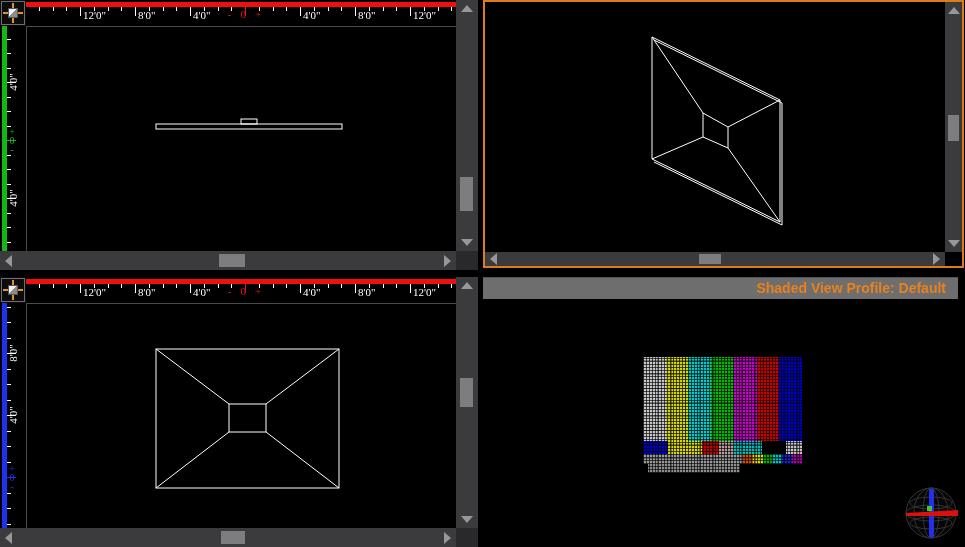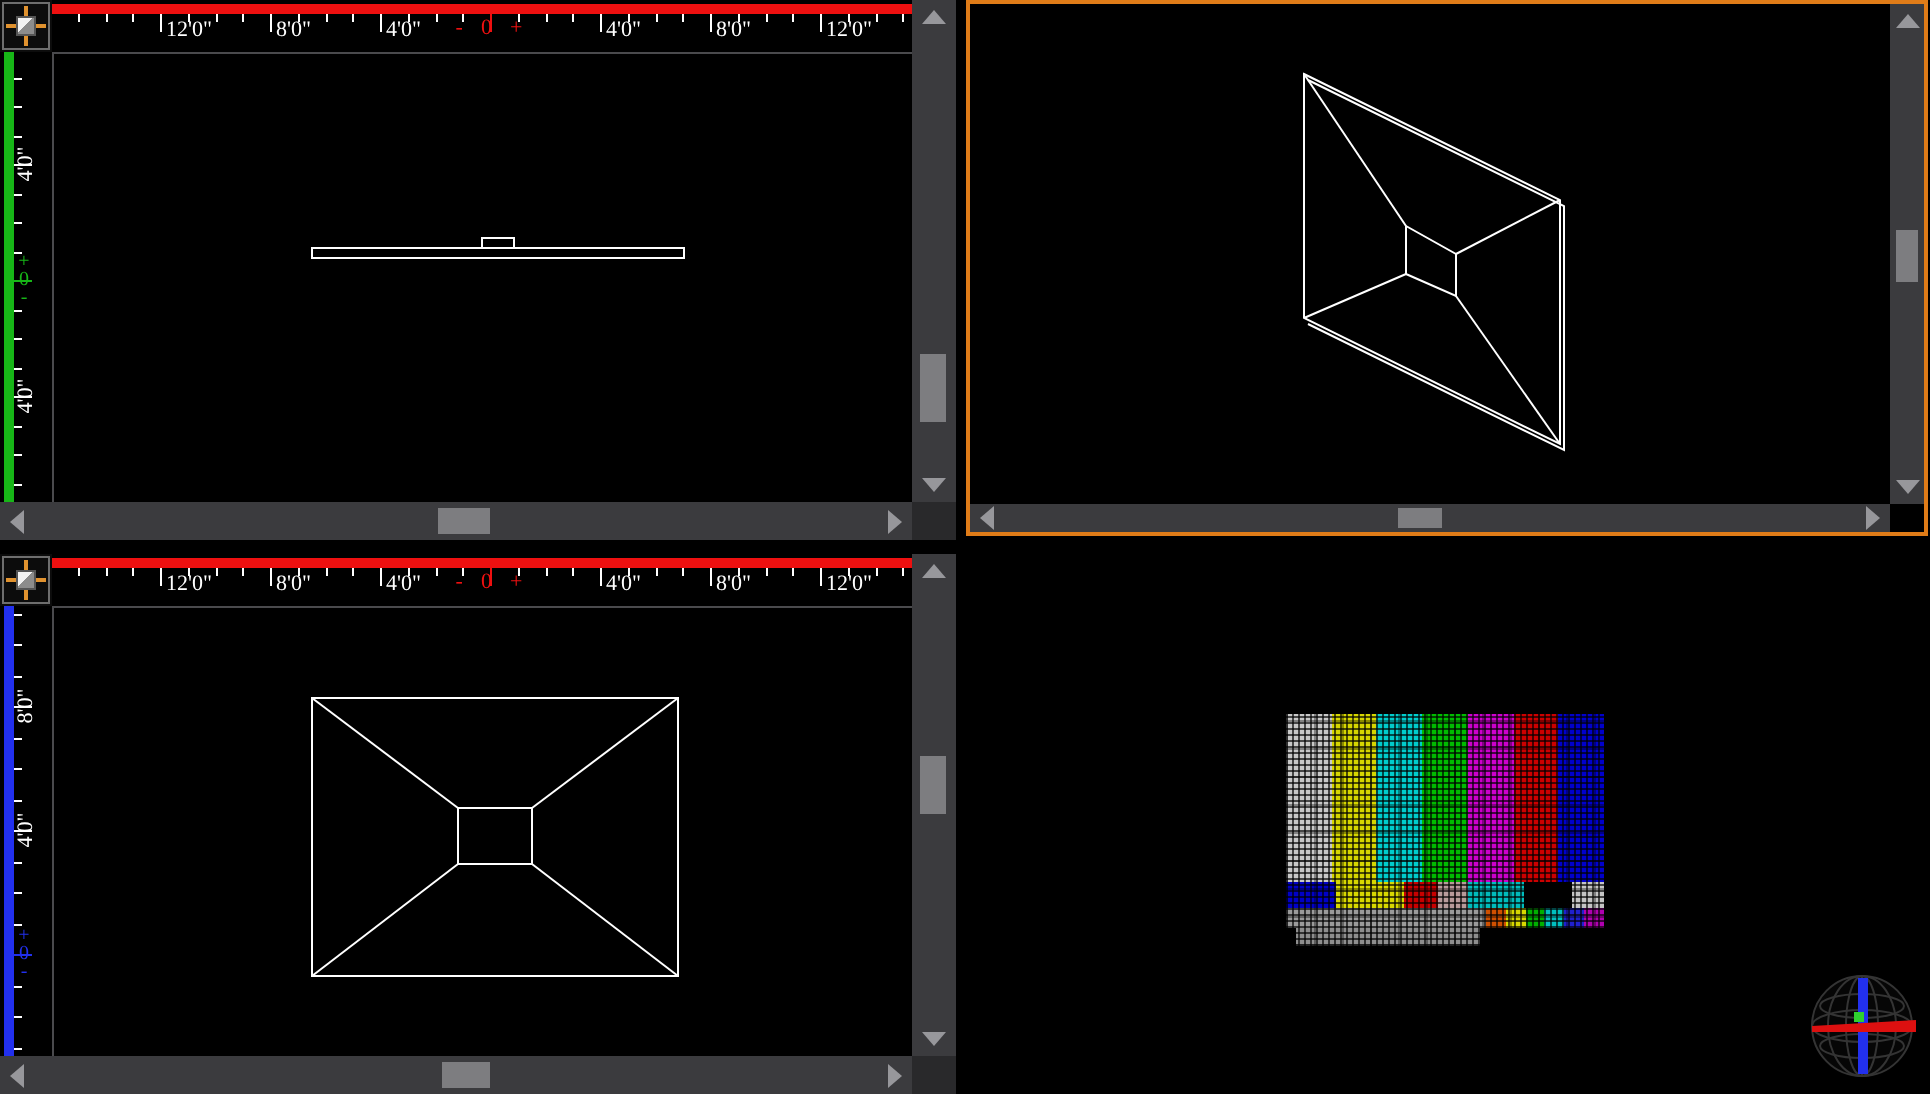--- a/index.html
+++ b/index.html
@@ -306,20 +306,23 @@
     </div>
     <div class="hscroll">
       <span class="sarrow sa-left"></span>
       <span class="sthumb" style="left:221px;width:24px;"></span>
       <span class="sarrow sa-right"></span>
     </div>
     <div class="scorner"></div>
   </section>
 
   <section class="panel" id="panel-br">
+    <div class="shade-header">
+      <span class="title">Shaded View Profile: Default</span>
+    </div>
     <div class="canvas">
       <div class="pattern led" id="test-pattern">
           <div class="prow" style="height: 84px;">
             <div class="" style="flex: 1 1 0%; background: rgb(200, 200, 200);"></div>
             <div class="" style="flex: 1 1 0%; background: rgb(214, 214, 0);"></div>
             <div class="" style="flex: 1 1 0%; background: rgb(0, 204, 204);"></div>
             <div class="" style="flex: 1 1 0%; background: rgb(0, 187, 0);"></div>
             <div class="" style="flex: 1 1 0%; background: rgb(204, 0, 204);"></div>
             <div class="" style="flex: 1 1 0%; background: rgb(204, 0, 0);"></div>
             <div class="" style="flex: 1 1 0%; background: rgb(0, 0, 204);"></div>

